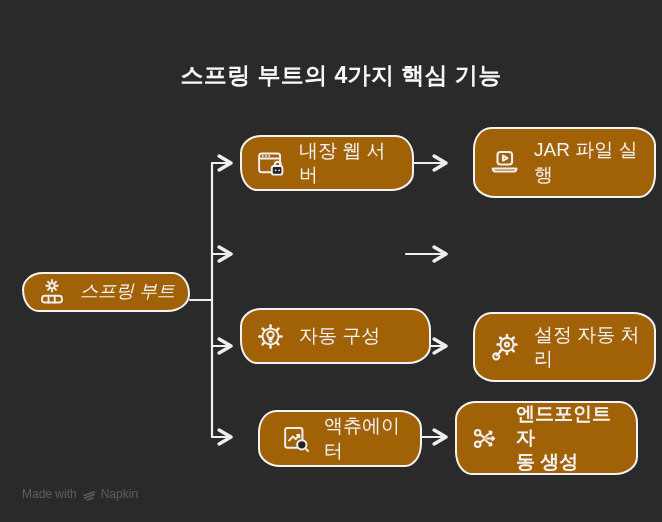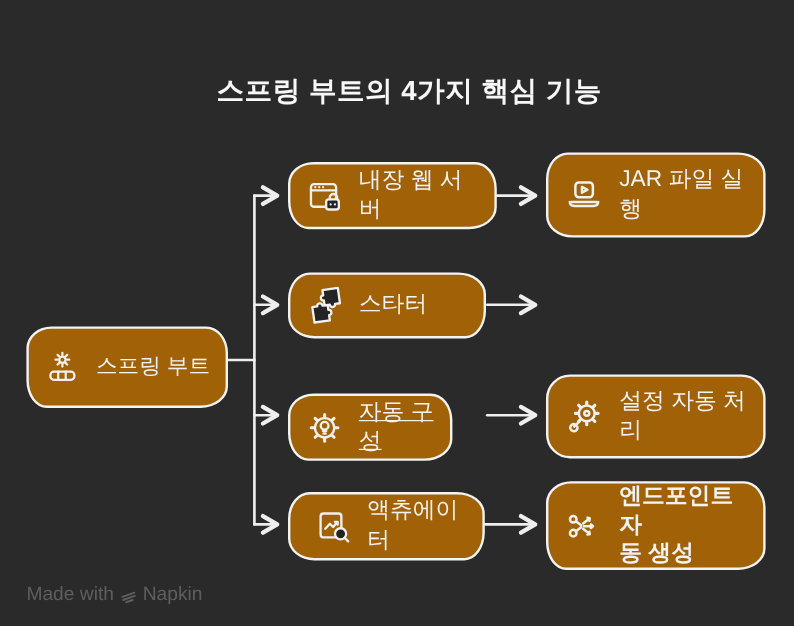--- a/index.html
+++ b/index.html
@@ -12,37 +12,37 @@
     text-align:center;color:#f7f7f7;font-size:23px;font-weight:700;letter-spacing:.4px;
   }
   #connectors{position:absolute;left:0;top:0;pointer-events:none;}
   .box{
     position:absolute;box-sizing:border-box;
     background:#a16207;border:2.6px solid #f3f3f3;
     display:flex;align-items:center;gap:13px;padding:0 10px 0 13px;
     color:#f2f2f2;font-size:19px;font-weight:500;
   }
   .sk-a{border-radius:21px 18px 23px 17px / 18px 22px 18px 23px;}
-  .sk-b{border-radius:18px 23px 17px 22px / 22px 18px 23px 18px;}
+  .sk-b{border-radius:18px 23px 17px 22px / 22px 18px 23px 18px;margin-left:18px;}
   .box .label{white-space:pre-line;line-height:1.28;}
   .label-center{flex:1;text-align:center;padding-right:6px;}
   .icon{flex:0 0 auto;display:flex;align-items:center;justify-content:center;}
   .icon svg{display:block;stroke:#f0f0f0;fill:none;stroke-linecap:round;stroke-linejoin:round;}
-  #root-box{left:22px;top:272px;width:168px;height:68px;font-size:18px;}
+  #root-box{left:22px;top:272px;width:168px;height:40px;font-size:18px;font-style:italic;}
   #f1{left:240px;top:135px;width:174px;height:56px;}
   #f2{left:240px;top:227px;width:165px;height:55px;}
-  #f3{left:240px;top:328px;width:137px;height:56px;text-decoration:underline;}
+  #f3{left:240px;top:308px;width:191px;height:56px;}
   #f4{left:240px;top:410px;width:164px;height:57px;padding-left:20px;}
   #r1{left:455px;top:127px;width:183px;height:71px;}
   #r2{left:455px;top:219px;width:183px;height:74px;}
-  #r3{left:455px;top:312px;width:183px;height:70px;border-radius:20px;}
+  #r3{left:455px;top:312px;width:183px;height:70px;}
   #r4{left:455px;top:401px;width:183px;height:74px;font-weight:bold;}
   .footer{
-    position:absolute;left:22px;top:487px;display:flex;align-items:center;gap:5px;
-    color:#5e5e5e;font-size:16px;
+    position:absolute;left:22px;top:487px;display:flex;align-items:flex-end;gap:5px;
+    color:#5e5e5e;font-size:12px;
   }
   .footer svg{display:block;stroke:#5e5e5e;fill:none;stroke-linecap:round;}
 </style>
 </head>
 <body>
 
 <div class="canvas">
 
   <h1 class="title">스프링 부트의 4가지 핵심 기능</h1>
 
@@ -88,31 +88,20 @@
         <circle cx="11" cy="6.2" r="0.75" fill="#f0f0f0" stroke="none"></circle>
         <rect x="13" y="14" width="8.2" height="6.6" rx="1.7" fill="#242424"></rect>
         <path d="M15.3 14 v-1 a2.4 2.4 0 0 1 4.8 0 V14"></path>
         <circle cx="15.9" cy="17.3" r="0.7" fill="#f0f0f0" stroke="none"></circle>
         <circle cx="18.7" cy="17.3" r="0.7" fill="#f0f0f0" stroke="none"></circle>
       </svg>
     </span>
     <span class="label">내장 웹 서버</span>
   </div>
 
-  <div class="box sk-b" id="f2">
-    <span class="icon">
-      <svg width="31" height="31" viewBox="0 0 24 24" stroke-width="1.5">
-        <g transform="rotate(-8 12 12)">
-          <path d="M5 9 h3.2 c-.1 -2.3 3.5 -2.3 3.4 0 H15 v3.2 c2.3 -.1 2.3 3.5 0 3.4 V19 H5 z" fill="#242424" transform="translate(-1,3)"></path>
-          <path d="M5 9 h3.2 c-.1 -2.3 3.5 -2.3 3.4 0 H15 v3.2 c2.3 -.1 2.3 3.5 0 3.4 V19 H5 z" fill="#242424" transform="translate(27,21) rotate(180)"></path>
-        </g>
-      </svg>
-    </span>
-    <span class="label">스타터</span>
-  </div>
 
   <div class="box sk-a" id="f3">
     <span class="icon">
       <svg width="31" height="31" viewBox="0 0 24 24" stroke-width="1.5">
         <circle cx="12" cy="12" r="6.2"></circle>
         <g stroke-width="2">
           <path d="M19 12 L20.6 12 M16.95 16.95 L18.1 18.1 M12 19 L12 20.6 M7.05 16.95 L5.9 18.1 M5 12 L3.4 12 M7.05 7.05 L5.9 5.9 M12 5 L12 3.4 M16.95 7.05 L18.1 5.9"></path>
         </g>
         <circle cx="12" cy="10.7" r="2.5"></circle>
         <path d="M10.9 14.1 h2.2 M11.3 15.8 h1.4"></path>

